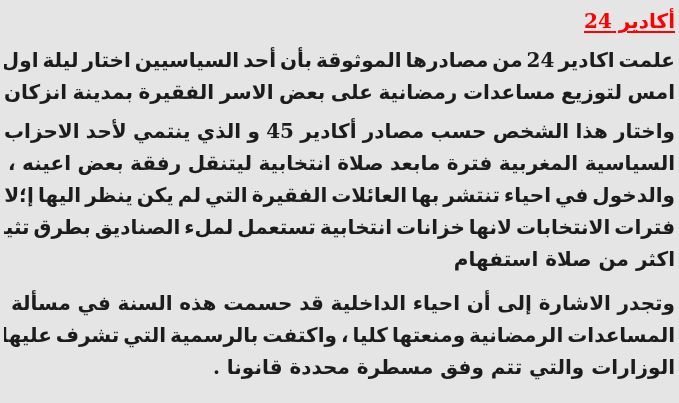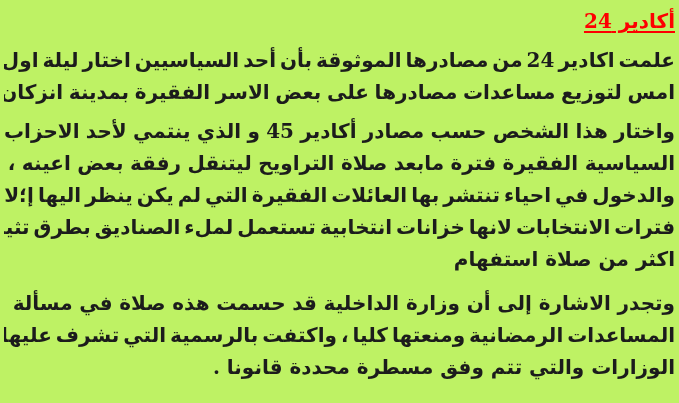--- a/index.html
+++ b/index.html
@@ -6,21 +6,21 @@
     margin: 0;
     padding: 0;
     background: #ffffff;
   }
   .page {
     position: relative;
     width: 679px;
     height: 403px;
     box-sizing: border-box;
     padding: 8px 4px 0 4px;
-    background: #bef264;
+    background: #e5e5e5;
     direction: rtl;
     overflow: hidden;
     font-family: "DejaVu Serif", "DejaVu Sans", serif;
   }
   .title {
     margin: 0 0 10px 0;
     font-size: 20px;
     font-weight: bold;
     color: #fe0000;
     text-align: right;
@@ -56,28 +56,28 @@
   }
 </style>
 </head>
 <body>
 
 <div class="page">
   <h1 class="title">أكادير 24</h1>
   <div>
       <div class="para">
         <div class="line" style="word-spacing: -3px;"><span>علمت اكادير 24 من مصادرها الموثوقة بأن أحد السياسيين اختار ليلة اول</span></div>
-        <div class="line" style="word-spacing: -1.36285px;"><span>امس لتوزيع مساعدات مصادرها على بعض الاسر الفقيرة بمدينة انزكان</span></div>
+        <div class="line" style="word-spacing: -1.36285px;"><span>امس لتوزيع مساعدات رمضانية على بعض الاسر الفقيرة بمدينة انزكان</span></div>
       </div>
       <div class="para">
         <div class="line" style="word-spacing: -0.647727px;"><span>واختار هذا الشخص حسب مصادر أكادير 45 و الذي ينتمي لأحد الاحزاب</span></div>
-        <div class="line" style="word-spacing: -0.457813px;"><span>السياسية الفقيرة فترة مابعد صلاة التراويح ليتنقل رفقة بعض اعينه ،</span></div>
+        <div class="line" style="word-spacing: -0.457813px;"><span>السياسية المغربية فترة مابعد صلاة انتخابية ليتنقل رفقة بعض اعينه ،</span></div>
         <div class="line" style="word-spacing: -3px;"><span>والدخول في احياء تنتشر بها العائلات الفقيرة التي لم يكن ينظر اليها إ؛لا في</span></div>
         <div class="line" style="word-spacing: -3px;"><span>فترات الانتخابات لانها خزانات انتخابية تستعمل لملء الصناديق بطرق تثير</span></div>
         <div class="line"><span>اكثر من صلاة استفهام</span></div>
       </div>
       <div class="para gap-before">
-        <div class="line" style="word-spacing: -0.272727px;"><span>وتجدر الاشارة إلى أن وزارة الداخلية قد حسمت هذه صلاة في مسألة</span></div>
+        <div class="line" style="word-spacing: -0.272727px;"><span>وتجدر الاشارة إلى أن احياء الداخلية قد حسمت هذه السنة في مسألة</span></div>
         <div class="line" style="word-spacing: -3px;"><span>المساعدات الرمضانية ومنعتها كليا ، واكتفت بالرسمية التي تشرف عليها أم</span></div>
         <div class="line"><span>الوزارات والتي تتم وفق مسطرة محددة قانونا .</span></div>
       </div>
     </div>
 </div>
 
 </body></html>

